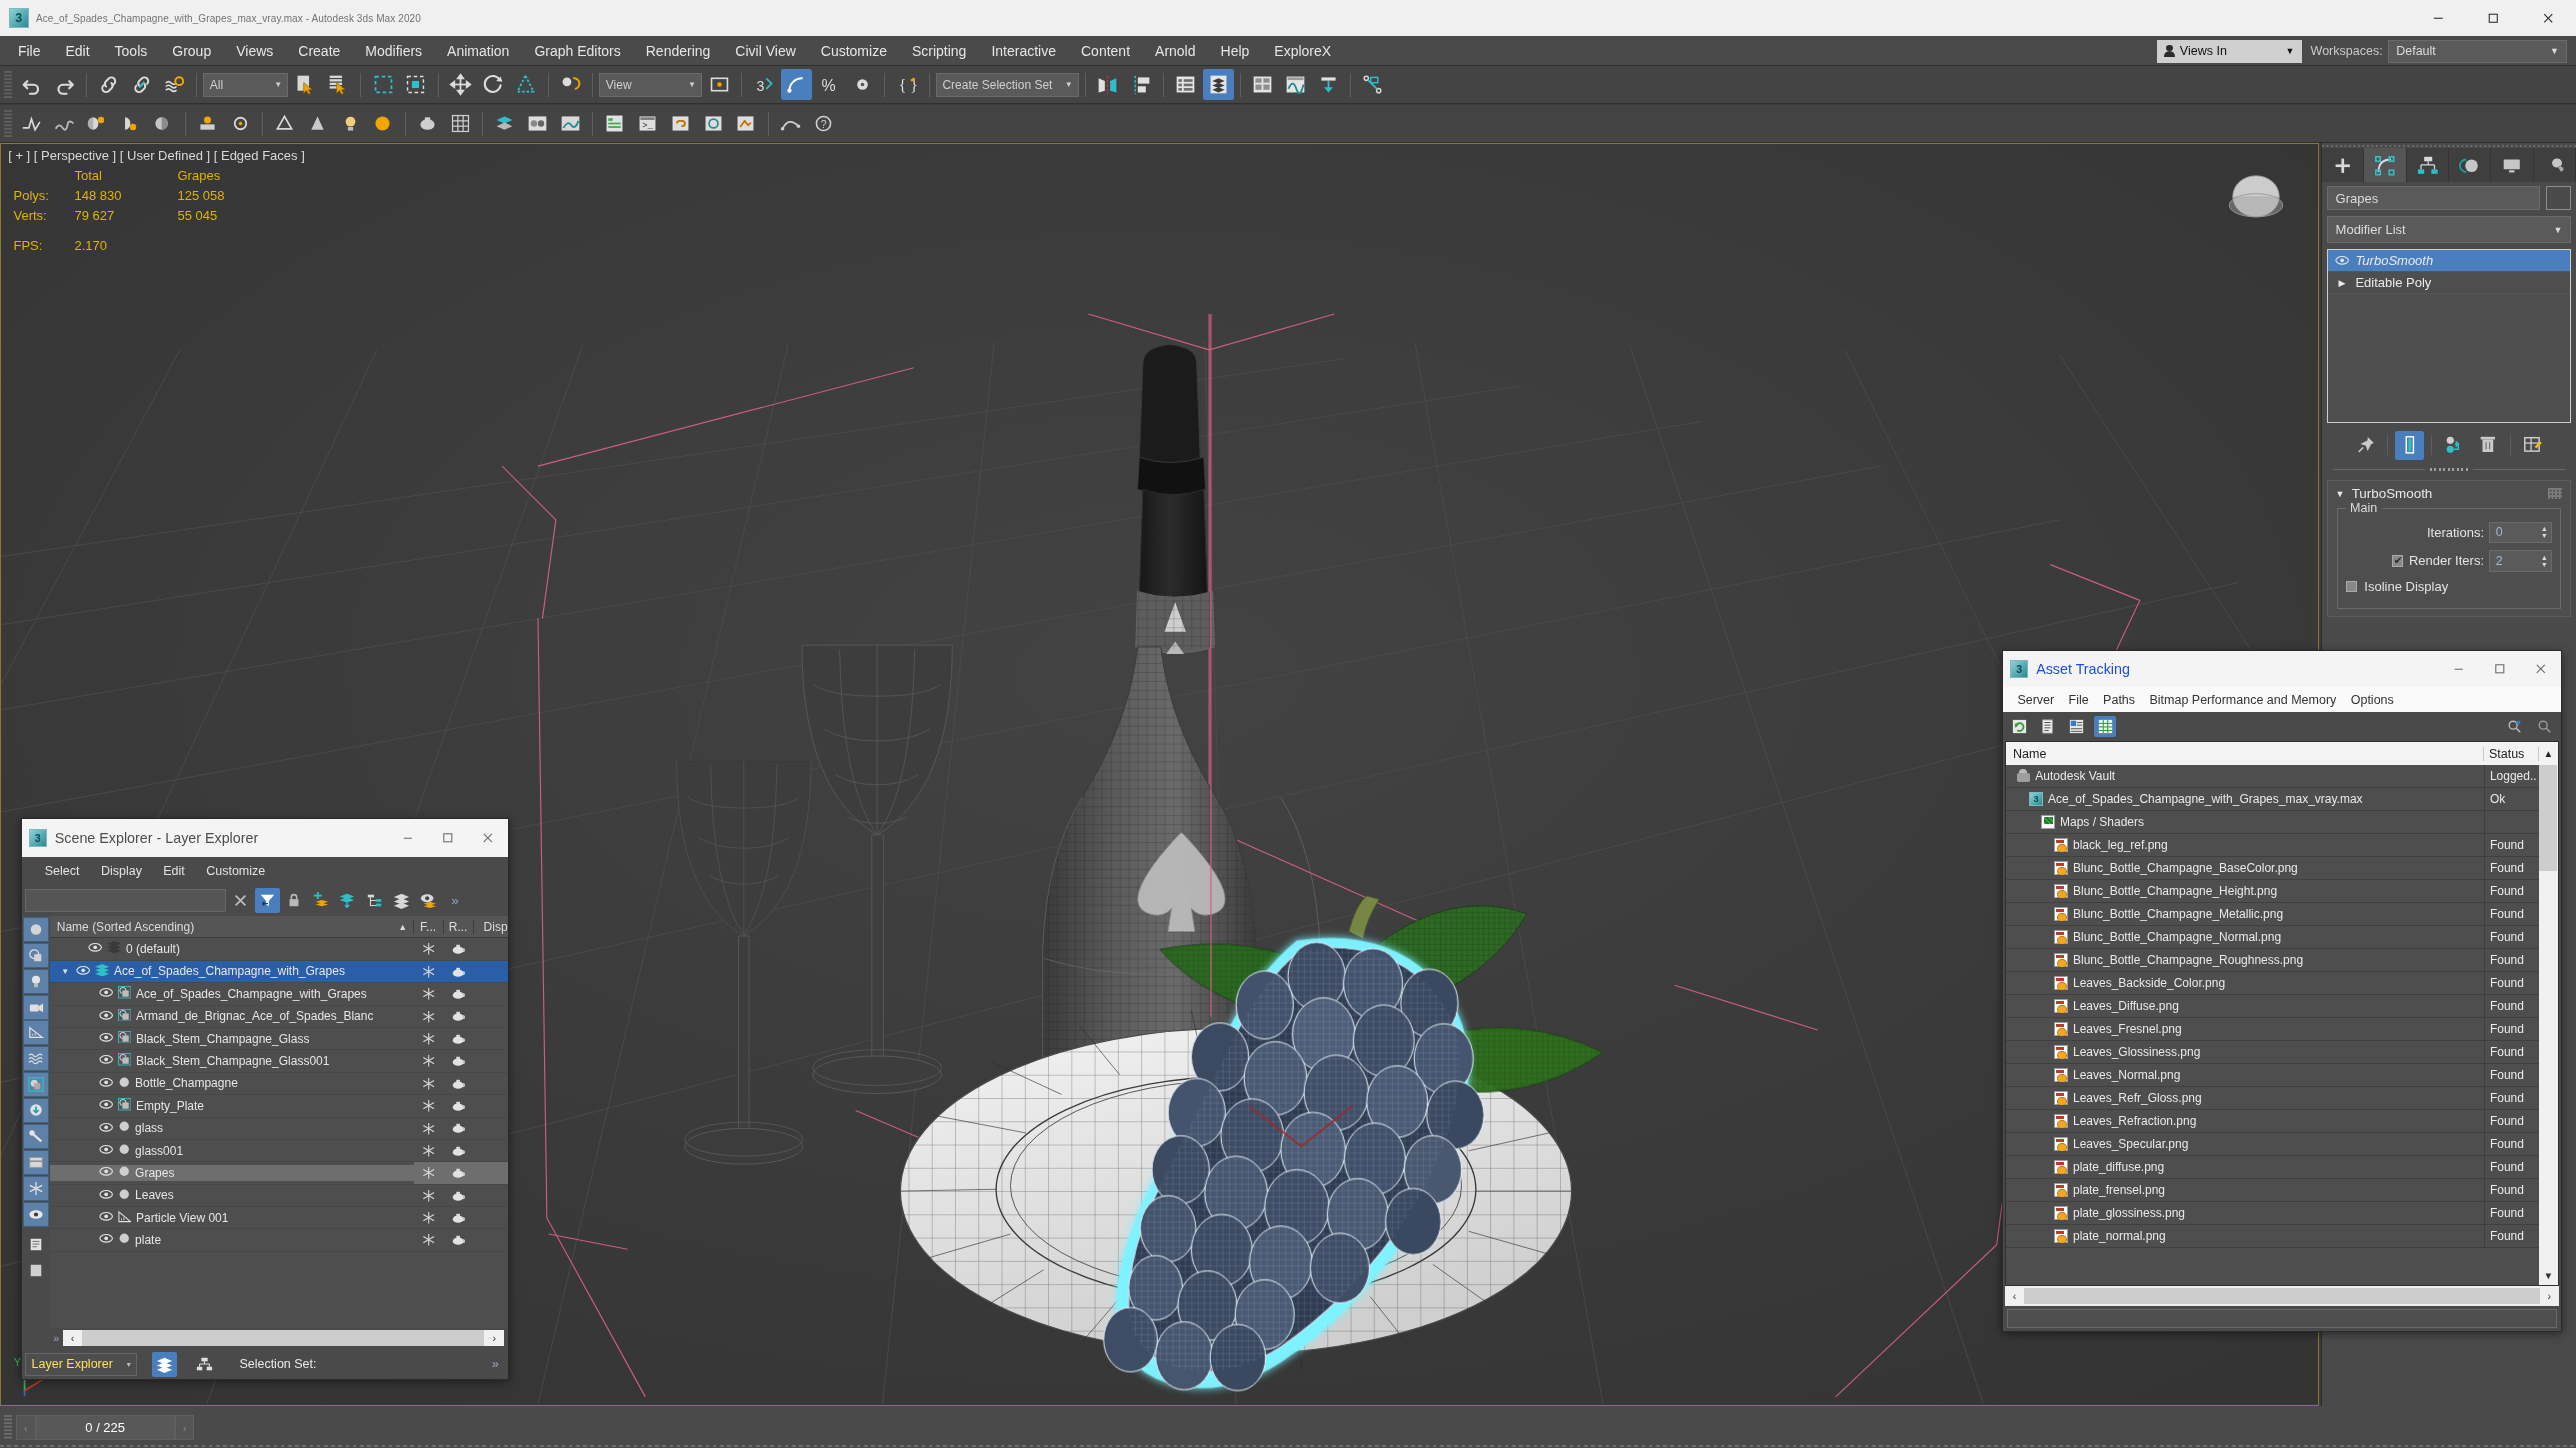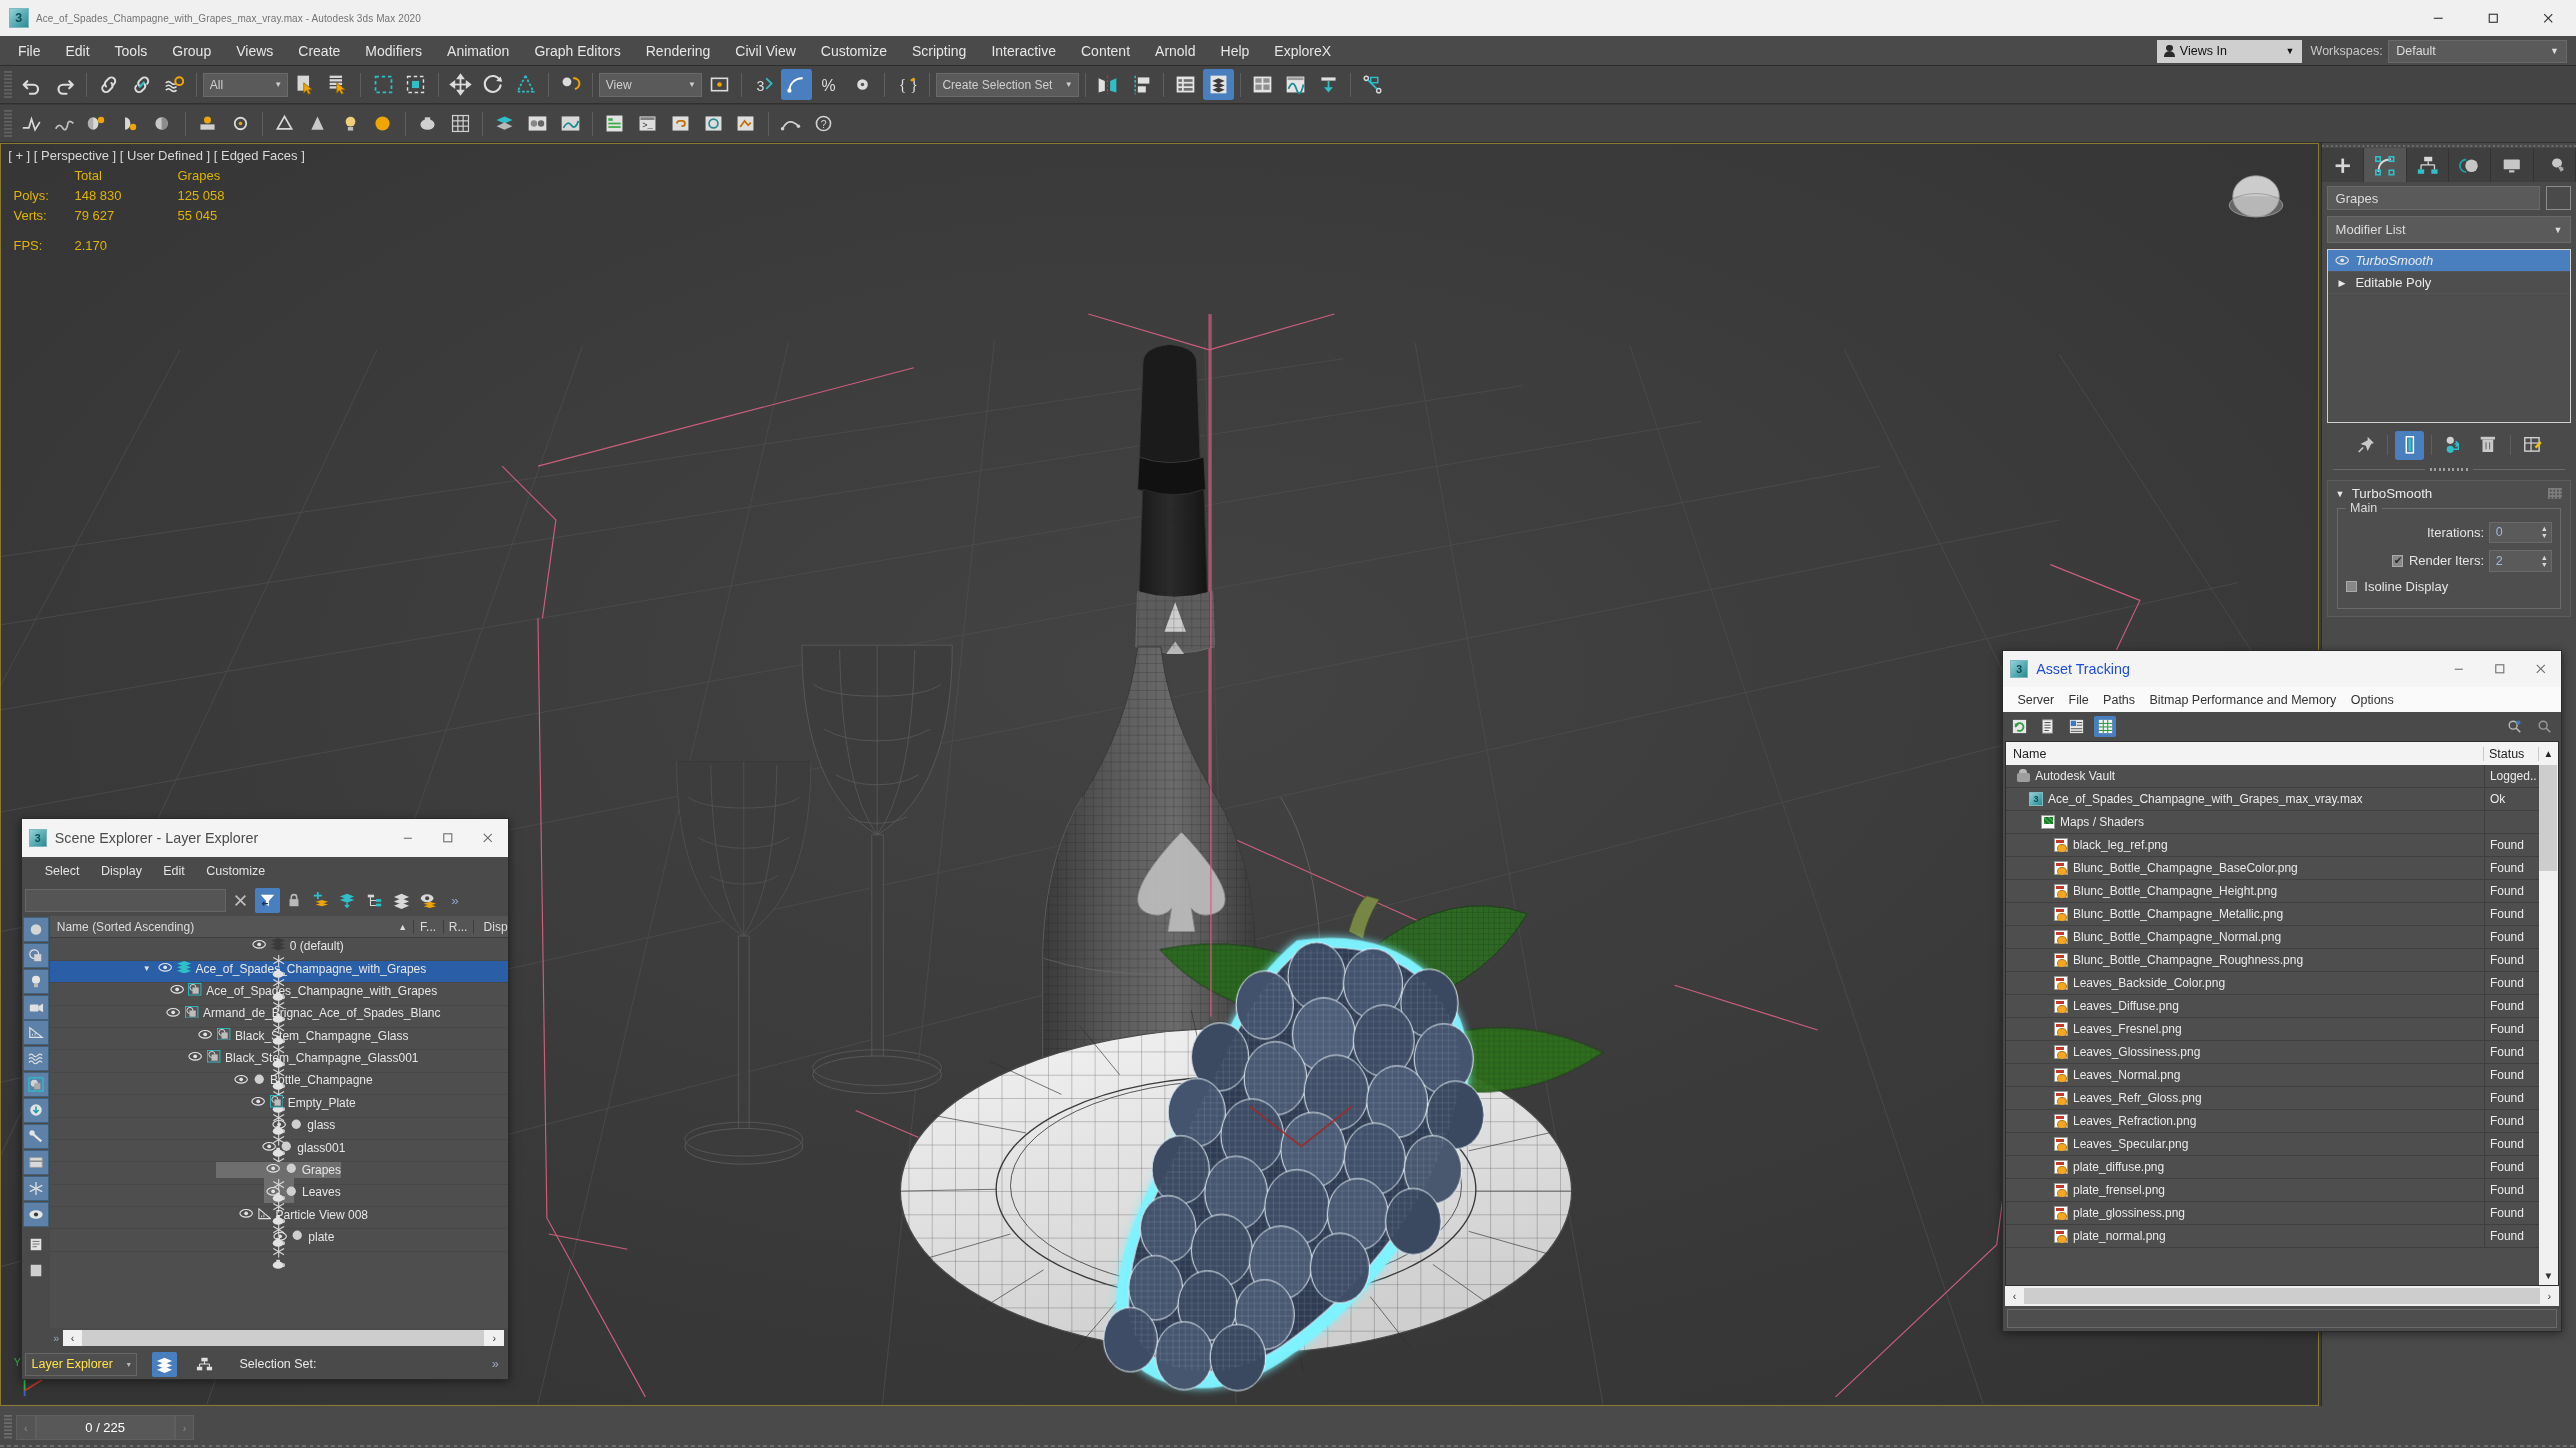--- a/index.html
+++ b/index.html
@@ -143,21 +143,21 @@
     height:22.4px; background:#555; display:flex; align-items:center; font-size:12px;
     color:#dcdcdc; border-bottom:0.9px solid #3d3d3d;
   }
   .se-head .c-name { flex:1; padding-left:7.2px; border-right:0.9px solid #3d3d3d; display:flex; align-items:center;}
   .se-head .c-name .sortarrow { margin-left:auto; padding-right:5.4px; font-size:9px; }
   .se-head .c-f { width:30px; text-align:center; border-right:0.9px solid #3d3d3d; }
   .se-head .c-r { width:30px; text-align:center; border-right:0.9px solid #3d3d3d; }
   .se-head .c-d { width:34px; text-align:right; }
   .se-rows { flex:1; overflow:hidden; background:#4e4e4e; }
   .se-row { height:22.4px; display:flex; align-items:center; font-size:12px; color:#e6e6e6;
-            border-bottom:0.9px solid #474747;flex-direction:column; }
+            border-bottom:0.9px solid #474747; }
   .se-row .nm { flex:1; display:flex; align-items:center; gap:4.5px; min-width:0; }
   .se-row .nm .label { overflow:hidden; white-space:nowrap; text-overflow:ellipsis; }
   .se-row .cF, .se-row .cR, .se-row .cD {
     display:flex; align-items:center; justify-content:center; height:100%;
   }
   .se-row .cF { width:30px; } .se-row .cR { width:30px; } .se-row .cD { width:34px; }
   .se-row.sel-blue { background:#2a5fa8; }
   .se-row.sel-gray .nm, .se-row.sel-gray .cF, .se-row.sel-gray .cR, .se-row.sel-gray .cD { background:#6e6e6e; }
   .se-row .indent { display:inline-block; }
   .se-hscroll { height:21.5px; background:#4a4a4a; display:flex; align-items:center; padding:0 3.6px; gap:3.6px;}
@@ -1649,21 +1649,21 @@
                 <span style="width:10.7px;font-size:8px;color:#e0e0e0"></span>
                 <span><svg width="14.3" height="10.7" viewBox="0 0 16 12">
                     <ellipse cx="8" cy="6" rx="7" ry="4.3" fill="none" stroke="#e2e2e2" stroke-width="1.3"></ellipse>
                     <circle cx="8" cy="6" r="2.1" fill="#e2e2e2"></circle>
                   </svg></span>
                 <span><svg width="13.4" height="12.5" viewBox="0 0 15 14">
                     <polygon points="1,13 14,13 1,2" fill="none" stroke="#dedede" stroke-width="1.2"></polygon>
                     <line x1="4" y1="11.5" x2="4" y2="9.6" stroke="#dedede"></line>
                     <line x1="6.6" y1="11.5" x2="6.6" y2="8.2" stroke="#dedede"></line>
                   </svg></span>
-                <span class="label">Particle View 008</span>
+                <span class="label">Particle View 001</span>
               </div>
               <div class="cF">
                 <svg width="13.4" height="13.4" viewBox="0 0 15 15">
                   <g stroke="#d8d8d8" stroke-width="1.25">
                     <line x1="7.5" y1="1" x2="7.5" y2="14"></line>
                     <line x1="1.5" y1="4" x2="13.5" y2="11"></line>
                     <line x1="1.5" y1="11" x2="13.5" y2="4"></line>
                   </g>
                 </svg>
               </div>

